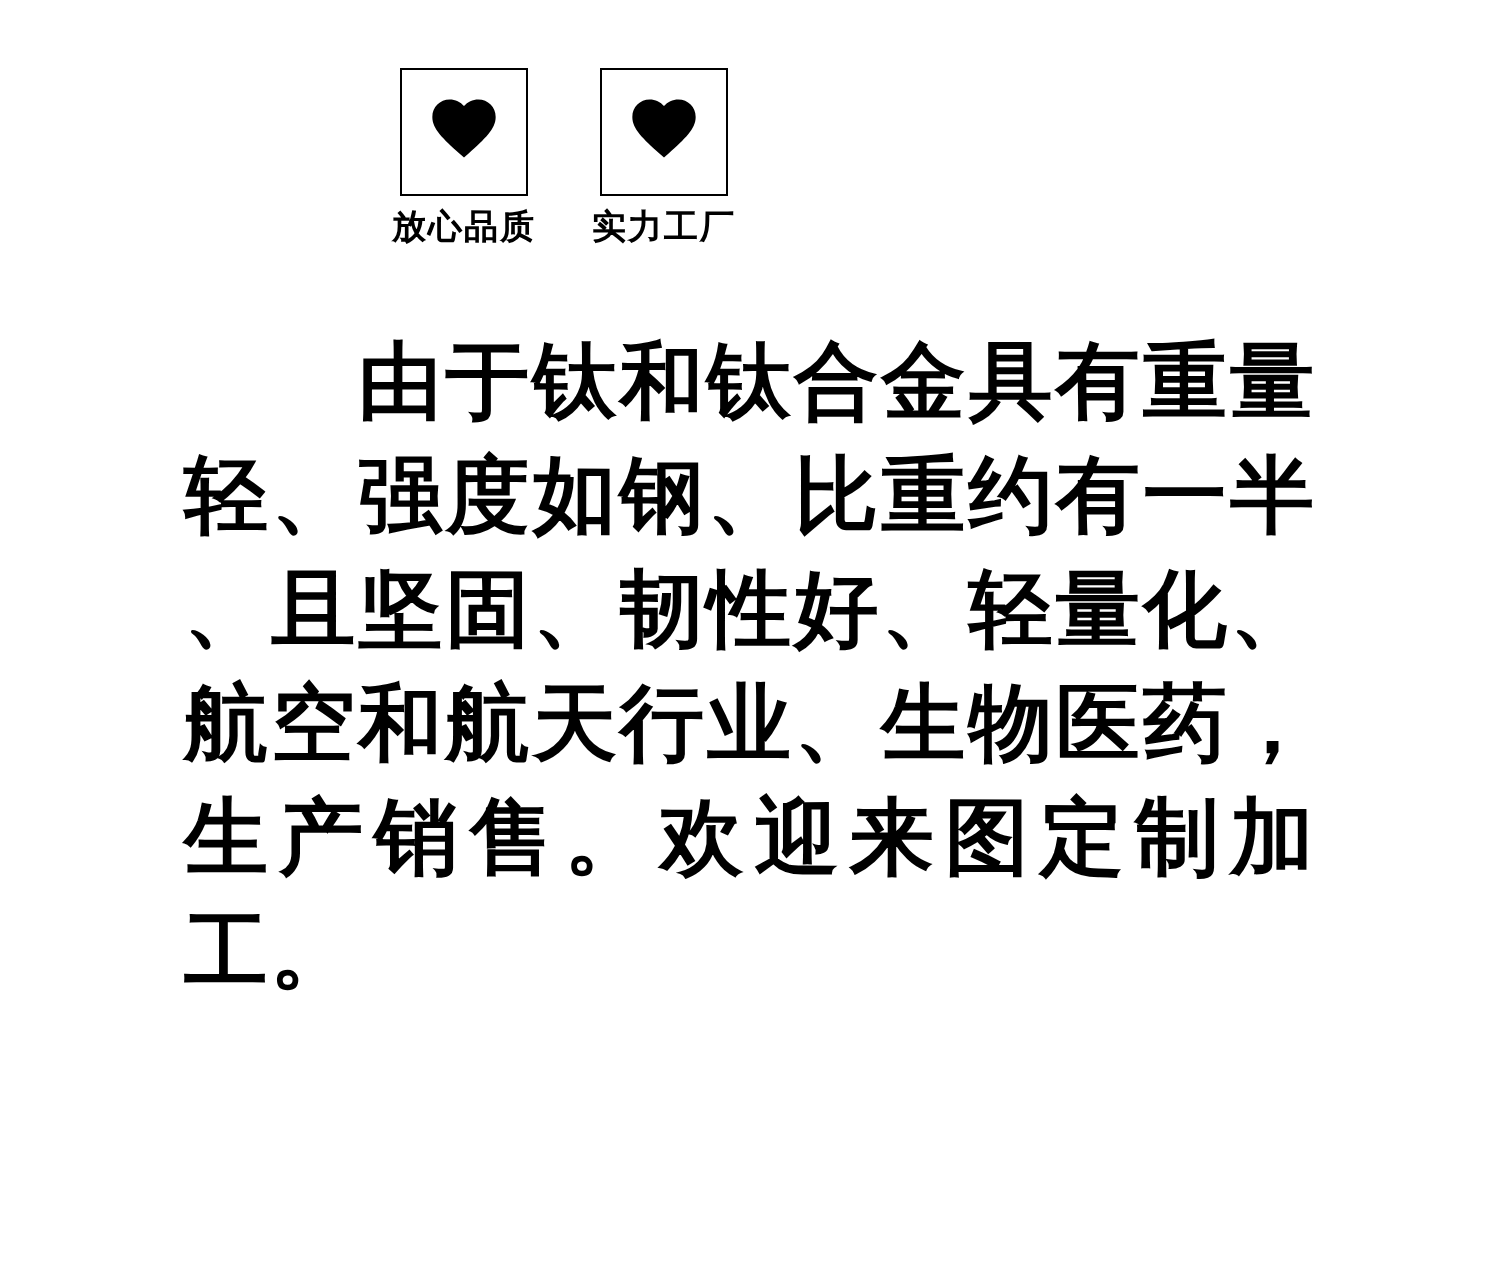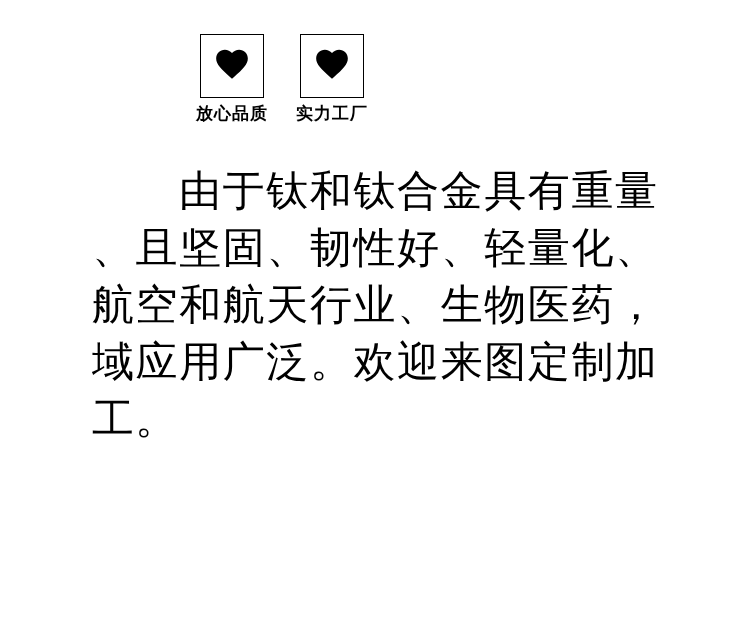--- a/index.html
+++ b/index.html
@@ -51,21 +51,21 @@
     letter-spacing: 1px;
     white-space: nowrap;
     color: #000000;
   }
   .para {
     position: absolute;
     left: 92px;
     top: 162px;
     width: 566px;
     font-size: 42px;
-    font-weight: normal;
+    font-weight: bold;
     letter-spacing: 1px;
     color: #000000;
   }
   .para .line {
     height: 57px;
     line-height: 57px;
     text-align: justify;
     text-align-last: justify;
   }
   .para .line.first {
@@ -102,17 +102,18 @@
           </svg>
       </span>
     </div>
     <div class="badge-label">实力工厂</div>
   </div>
 
 </div>
 
 <div class="para">
   <div class="line first">由于钛和钛合金具有重量</div>
+  <div class="line">轻、强度如钢、比重约有一半</div>
   <div class="line">、且坚固、韧性好、轻量化、</div>
   <div class="line">航空和航天行业、生物医药，</div>
-  <div class="line">域应用广泛。欢迎来图定制加</div>
+  <div class="line">生产销售。欢迎来图定制加</div>
   <div class="line last">工。</div>
 </div>
 
 </body></html>

